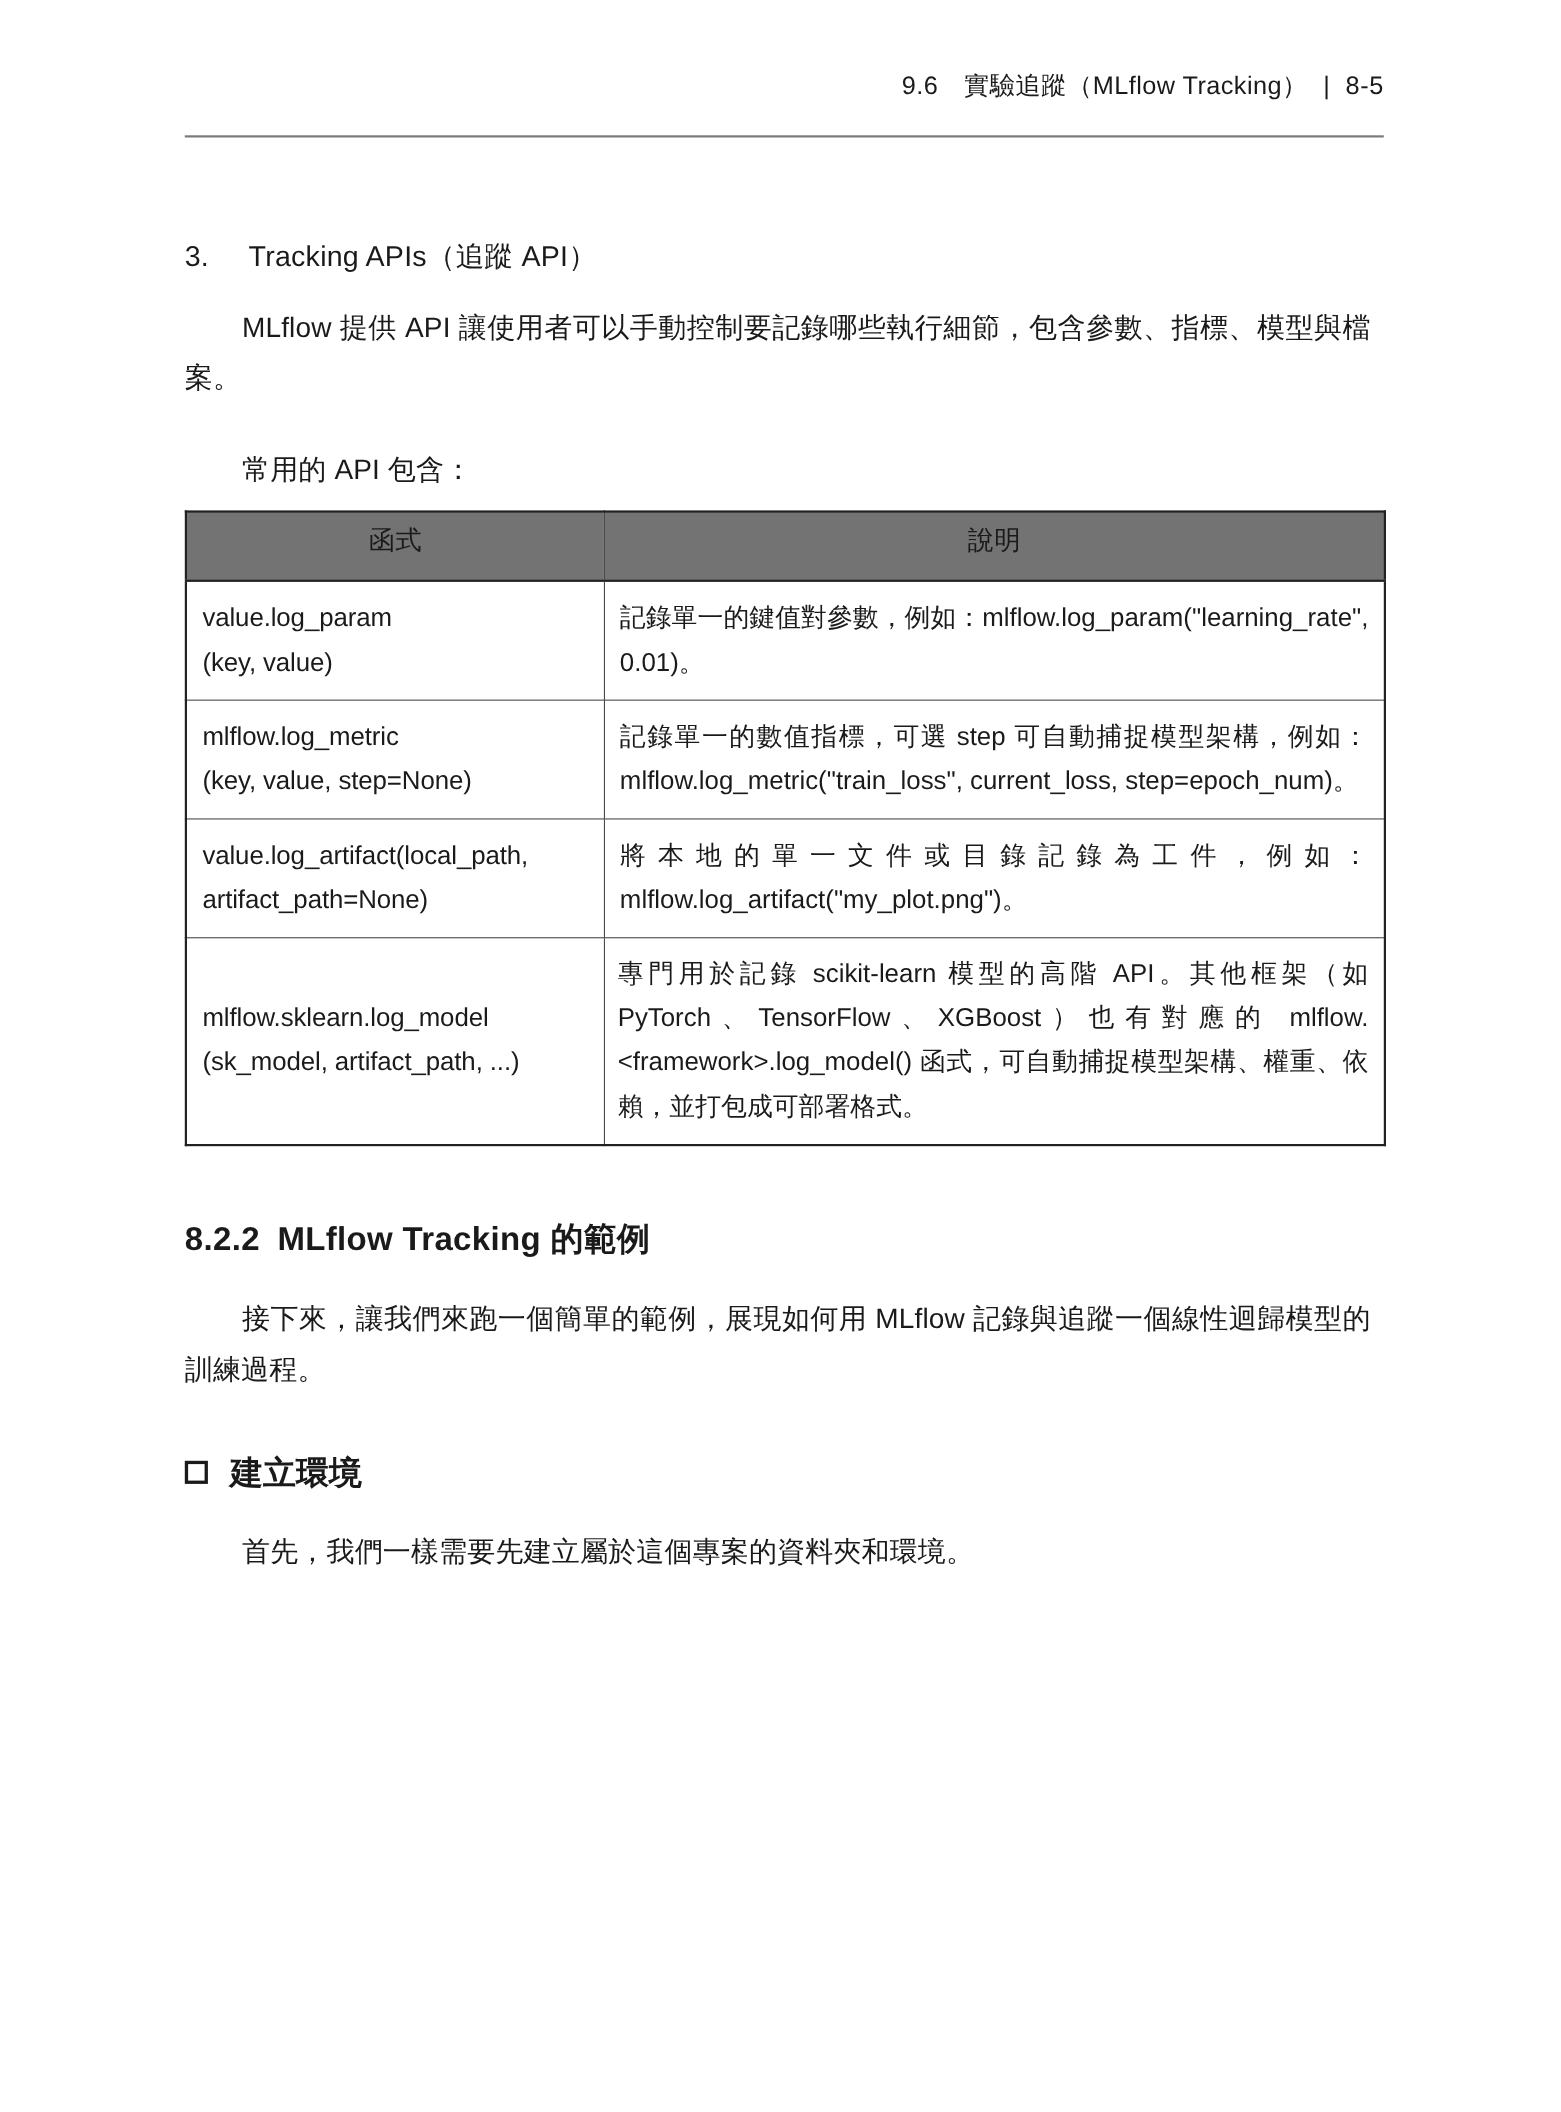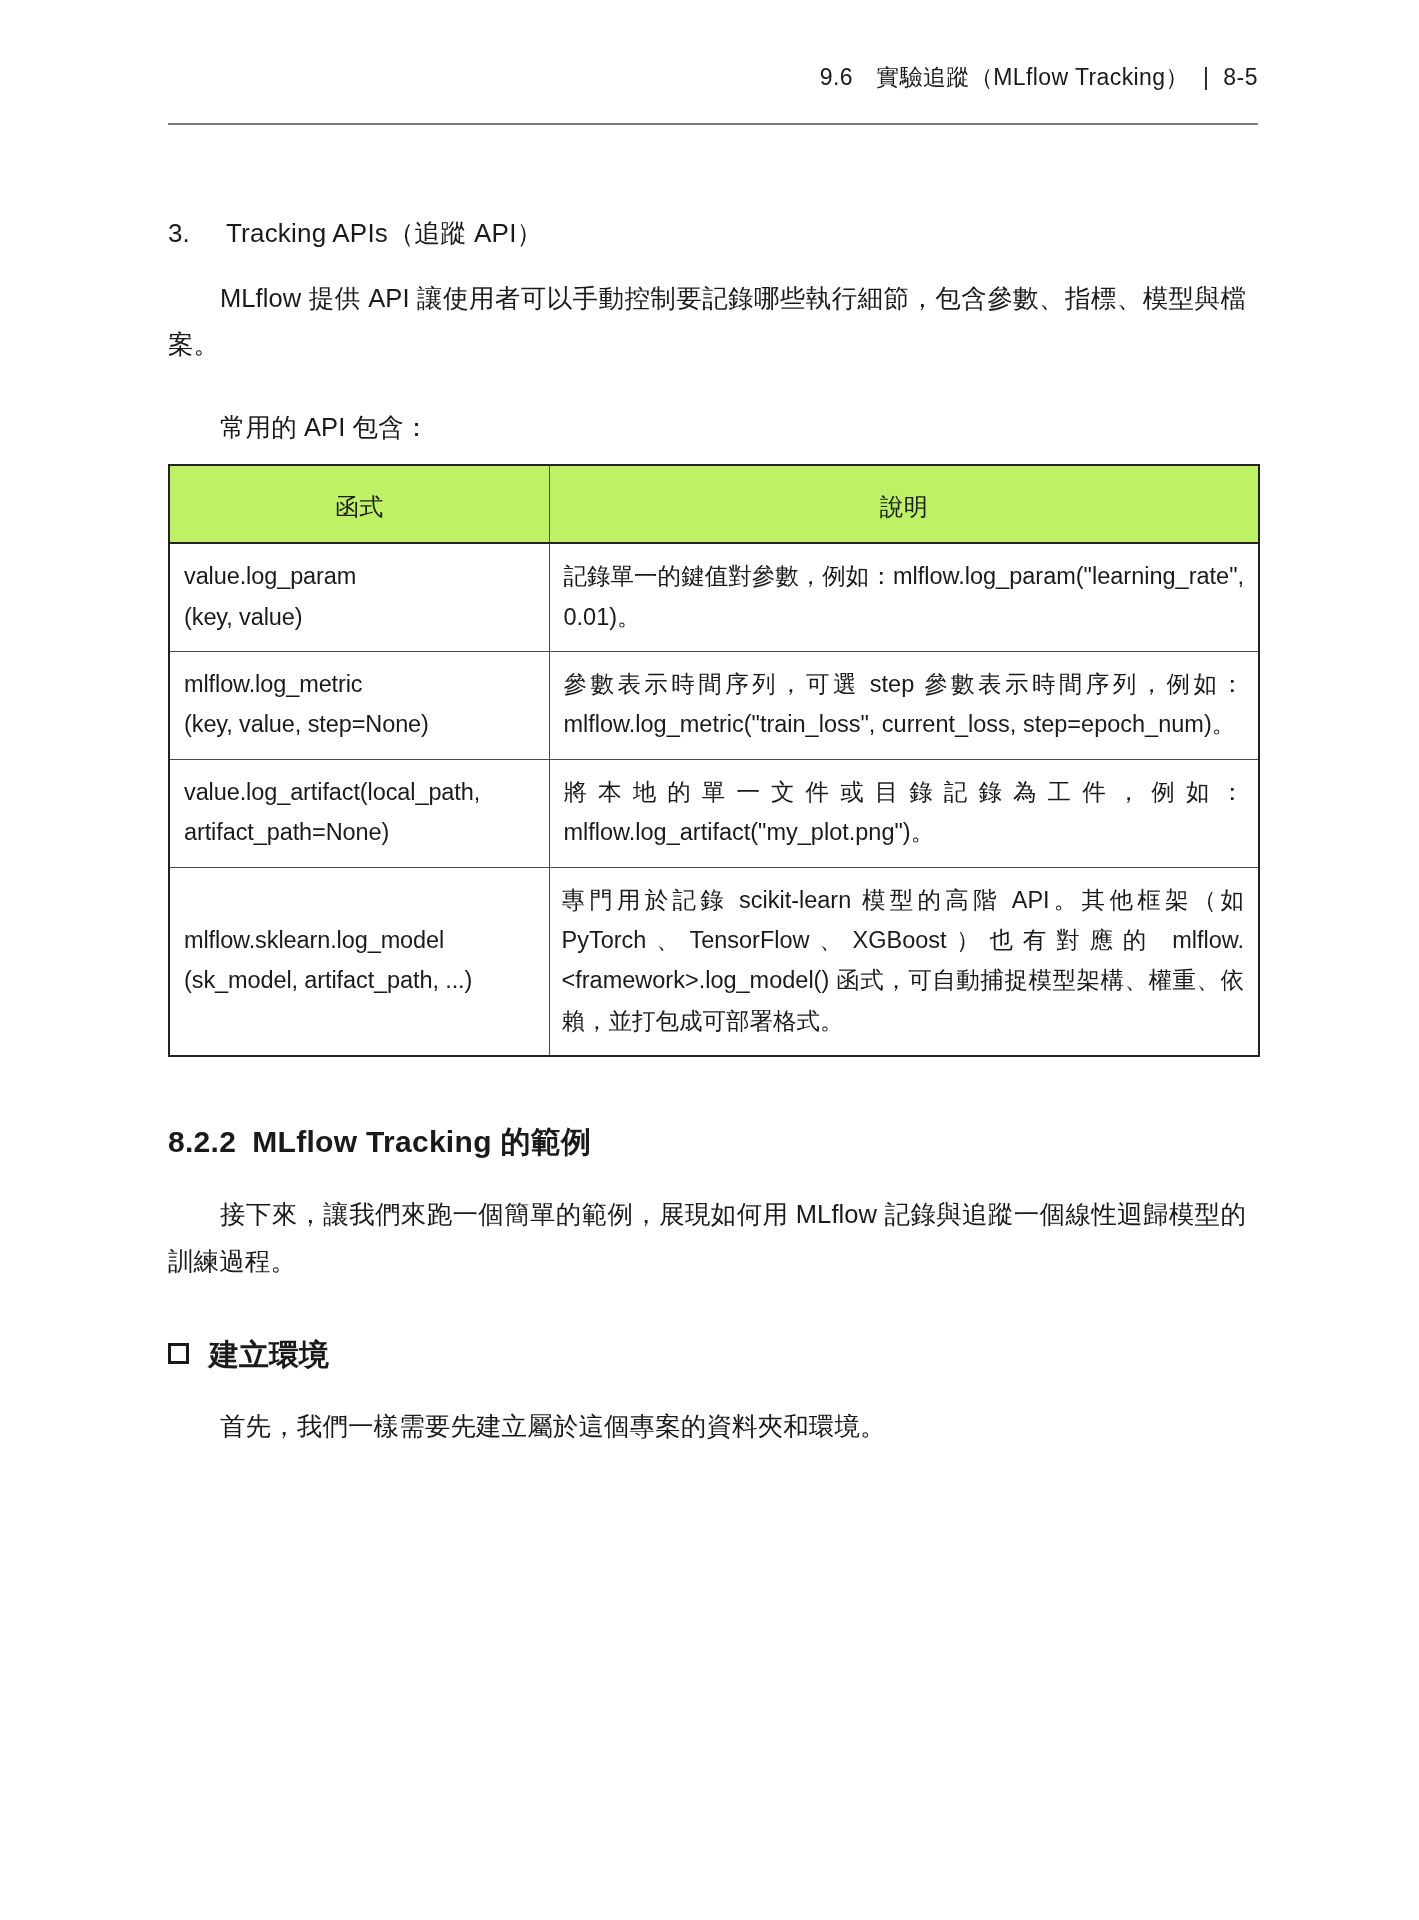--- a/index.html
+++ b/index.html
@@ -102,24 +102,24 @@
   }
   table.api-table th,
   table.api-table td {
     border: 1px solid #4a4a4a;
     vertical-align: middle;
     padding: 12px 14px 14px 14px;
     font-size: 23.5px;
     line-height: 1.72;
   }
   table.api-table thead th {
-    background: #bef264;
+    background: #737373;
     text-align: center;
     font-weight: normal;
-    padding: 20px 10px 15px 10px;
+    padding: 5px 10px 15px 10px;
     font-size: 24px;
     border-bottom: 2px solid #222;
   }
   table.api-table col.c1 { width: 380px; }
   table.api-table col.c2 { width: 710px; }
 
   td.fn {
     font-family: "Liberation Sans", "DejaVu Sans", sans-serif;
     letter-spacing: -0.1px;
     word-break: break-word;
@@ -203,21 +203,21 @@
             <span class="l">value.log_param</span>
             <span class="l">(key, value)</span>
           </td>
           <td class="desc">記錄單一的鍵值對參數，例如：mlflow.log_param("learning_rate", 0.01)。</td>
         </tr>
         <tr>
           <td class="fn">
             <span class="l">mlflow.log_metric</span>
             <span class="l">(key, value, step=None)</span>
           </td>
-          <td class="desc">參數表示時間序列，可選 step 參數表示時間序列，例如：mlflow.log_metric("train_loss", current_loss, step=epoch_num)。</td>
+          <td class="desc">記錄單一的數值指標，可選 step 可自動捕捉模型架構，例如：mlflow.log_metric("train_loss", current_loss, step=epoch_num)。</td>
         </tr>
         <tr>
           <td class="fn">
             <span class="l">value.log_artifact(local_path,</span>
             <span class="l">artifact_path=None)</span>
           </td>
           <td class="desc">將本地的單一文件或目錄記錄為工件，例如：mlflow.log_artifact("my_plot.png")。</td>
         </tr>
         <tr>
           <td class="fn">

